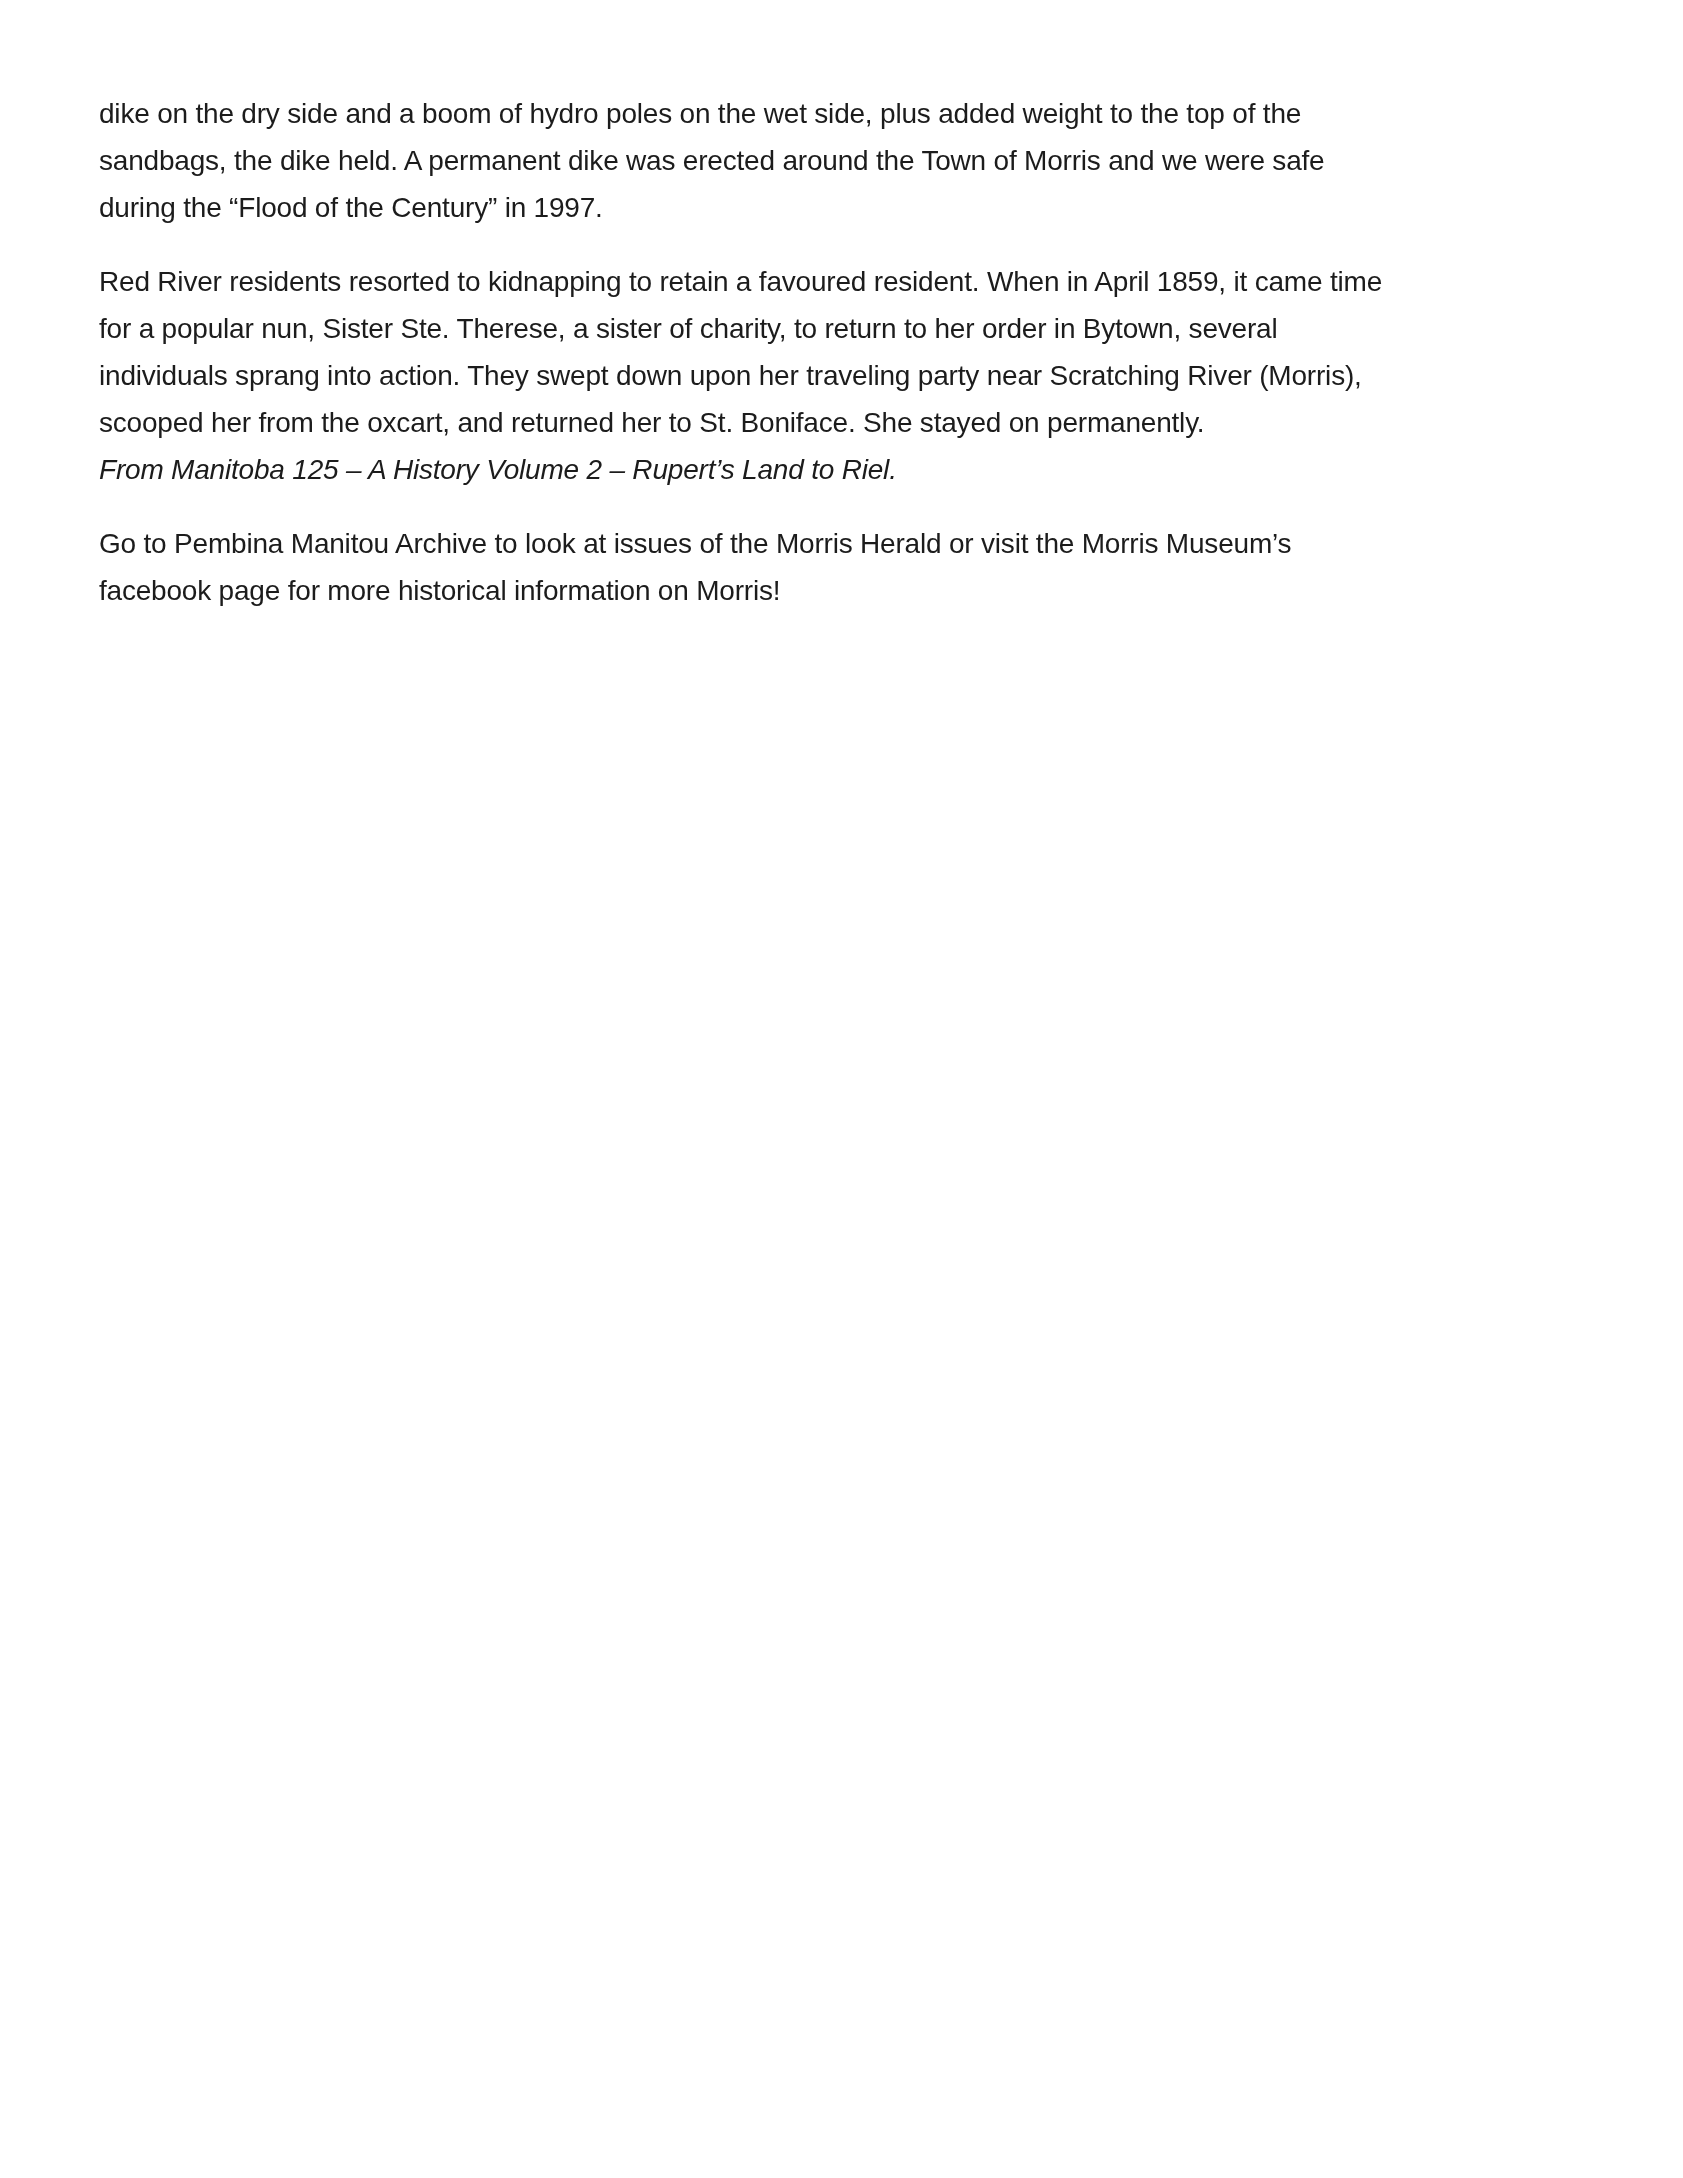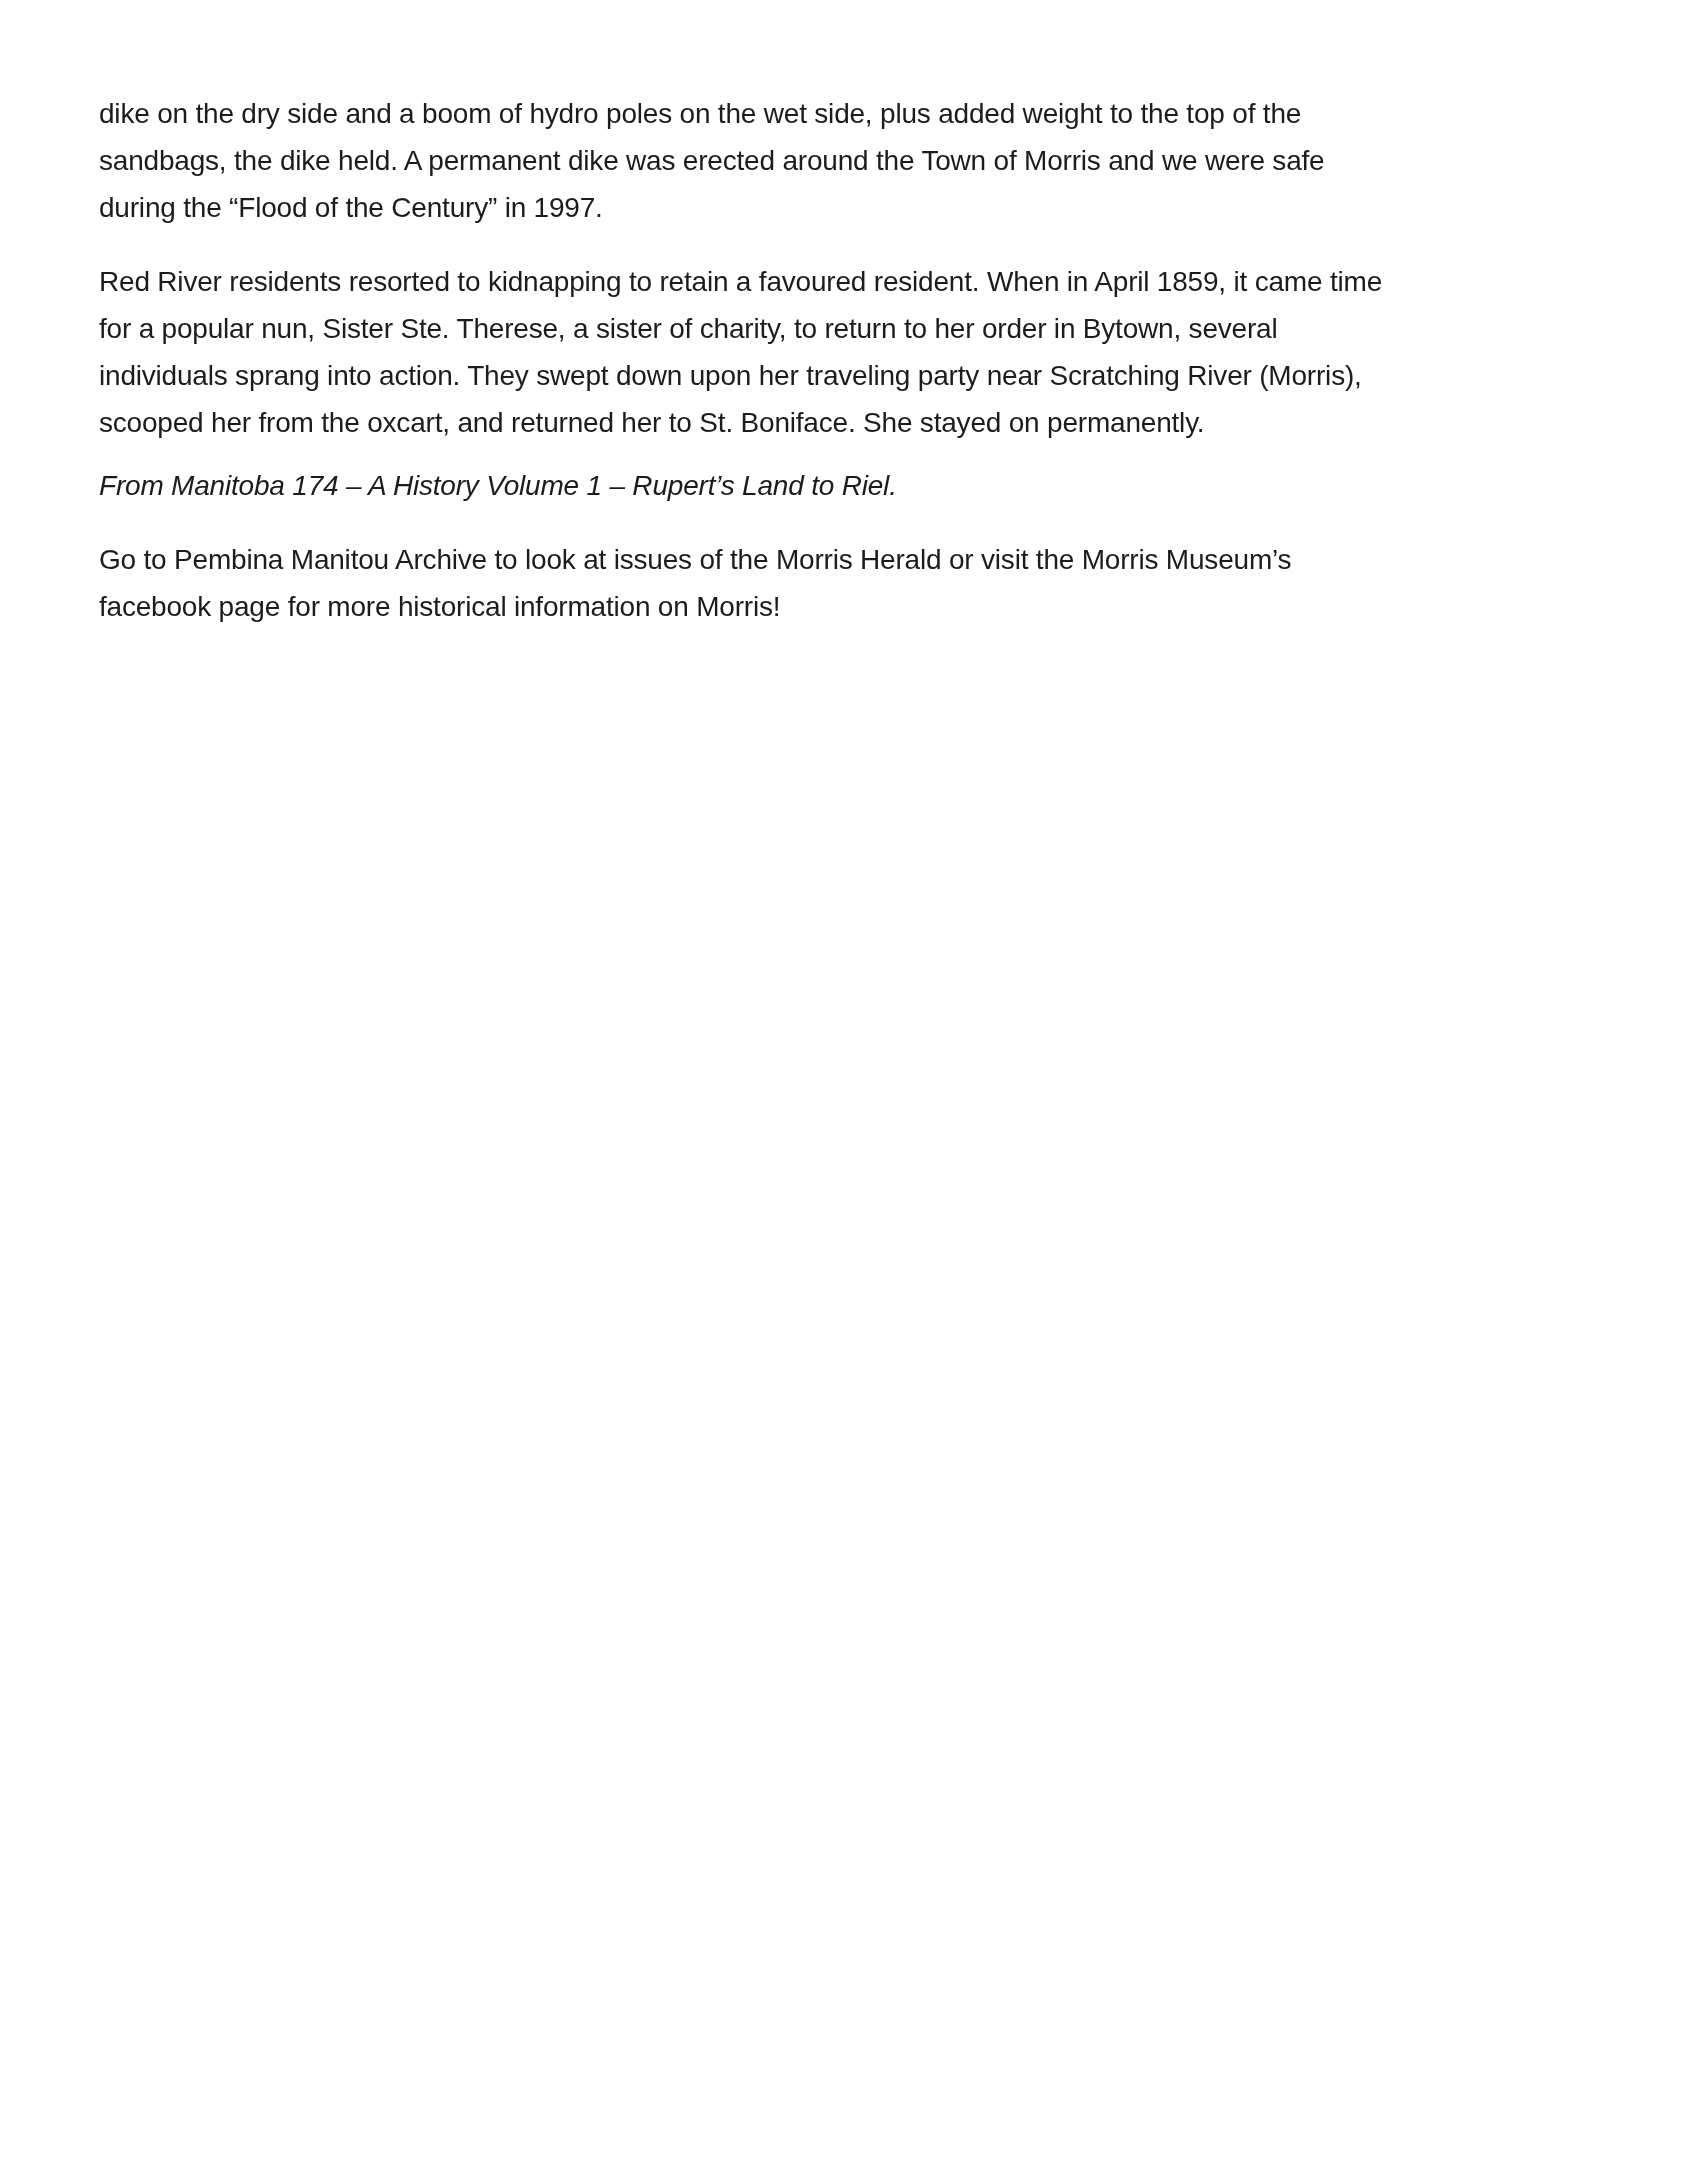--- a/index.html
+++ b/index.html
@@ -29,21 +29,21 @@
   .body-text {
     margin: 0 0 27px 0;
     font-size: 28px;
     line-height: 47px;
     letter-spacing: -0.2px;
     color: var(--text);
     white-space: pre-line; 
     max-width: 1505px;
   }
   .body-text.no-margin {
-    margin-bottom: 16px;
+    margin-bottom: 0;
   }
   .citation {
     font-style: italic;
   }
   h1.heading {
     margin: 29px 0 45px 0;
     font-size: 55px;
     line-height: 63px;
     font-weight: bold;
     letter-spacing: -1px;
@@ -59,20 +59,20 @@
   <p class="body-text">dike on the dry side and a boom of hydro poles on the wet side, plus added weight to the top of the
 sandbags, the dike held. A permanent dike was erected around the Town of Morris and we were safe
 during the “Flood of the Century” in 1997.</p>
 
 
   <div>
     <p class="body-text no-margin">Red River residents resorted to kidnapping to retain a favoured resident. When in April 1859, it came time
 for a popular nun, Sister Ste. Therese, a sister of charity, to return to her order in Bytown, several
 individuals sprang into action. They swept down upon her traveling party near Scratching River (Morris),
 scooped her from the oxcart, and returned her to St. Boniface. She stayed on permanently.</p>
-    <p class="body-text citation">From Manitoba 174 – A History Volume 1 – Rupert’s Land to Riel.</p>
+    <p class="body-text citation">From Manitoba 125 – A History Volume 2 – Rupert’s Land to Riel.</p>
   </div>
 
   <p class="body-text">Go to Pembina Manitou Archive to look at issues of the Morris Herald or visit the Morris Museum’s
 facebook page for more historical information on Morris!</p>
 
 </div>
 
 
 </body></html>

